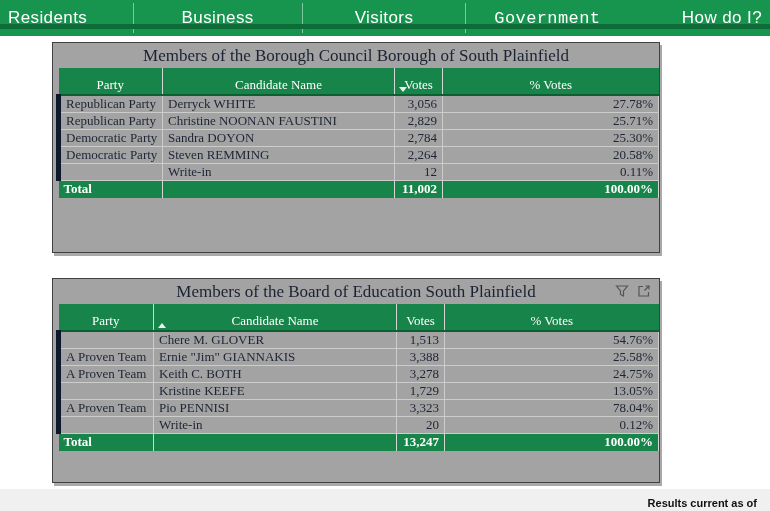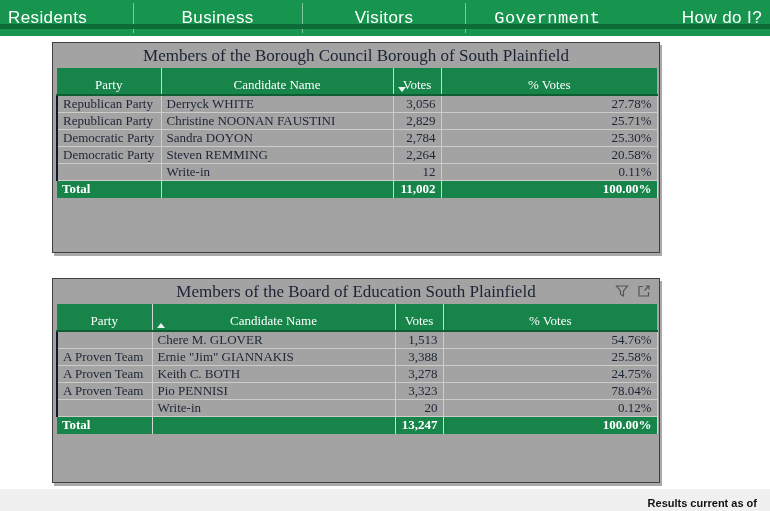--- a/index.html
+++ b/index.html
@@ -53,21 +53,21 @@
     height: 25px; box-sizing: border-box; vertical-align: top; padding-top: 9px;
     text-align: center; border-right: 1px solid rgba(255,255,255,0.55);
     border-bottom: 2px solid #0d5e33; cursor: pointer; font-size: 13px;
   }
   .results th:last-child { border-right: none; }
   .results td {
     height: 17px; box-sizing: border-box; padding: 0 5px;
     border-bottom: 1px solid #cccccc; border-right: 1px solid #cccccc;
     white-space: nowrap; overflow: hidden;
   }
-  .results td:first-child { border-left: 2px solid #0f172a; }
+  .results td:first-child { border-left: 5px solid #0f172a; }
   .results td:nth-child(3), .results td:nth-child(4) { text-align: right; }
   .results tbody.total td {
     background: #17854a; color: #ffffff; font-weight: bold;
     border-right: 1px solid rgba(255,255,255,0.55); border-left: none;
     border-top: 1px solid #0d5e33; border-bottom: none;
   }
   .arrow { position: absolute; bottom: 2px; left: 4px; width: 0; height: 0; }
   .arrow.down {
     border-left: 4px solid transparent; border-right: 4px solid transparent;
     border-top: 5px solid rgba(255,255,255,0.9);
@@ -211,20 +211,26 @@
             <td>3,388</td>
             <td>25.58%</td>
           </tr>
           <tr>
             <td>A Proven Team</td>
             <td>Keith C. BOTH</td>
             <td>3,278</td>
             <td>24.75%</td>
           </tr>
           <tr>
+            <td></td>
+            <td>Kristine KEEFE</td>
+            <td>1,729</td>
+            <td>13.05%</td>
+          </tr>
+          <tr>
             <td>A Proven Team</td>
             <td>Pio PENNISI</td>
             <td>3,323</td>
             <td>78.04%</td>
           </tr>
           <tr>
             <td></td>
             <td>Write-in</td>
             <td>20</td>
             <td>0.12%</td>

